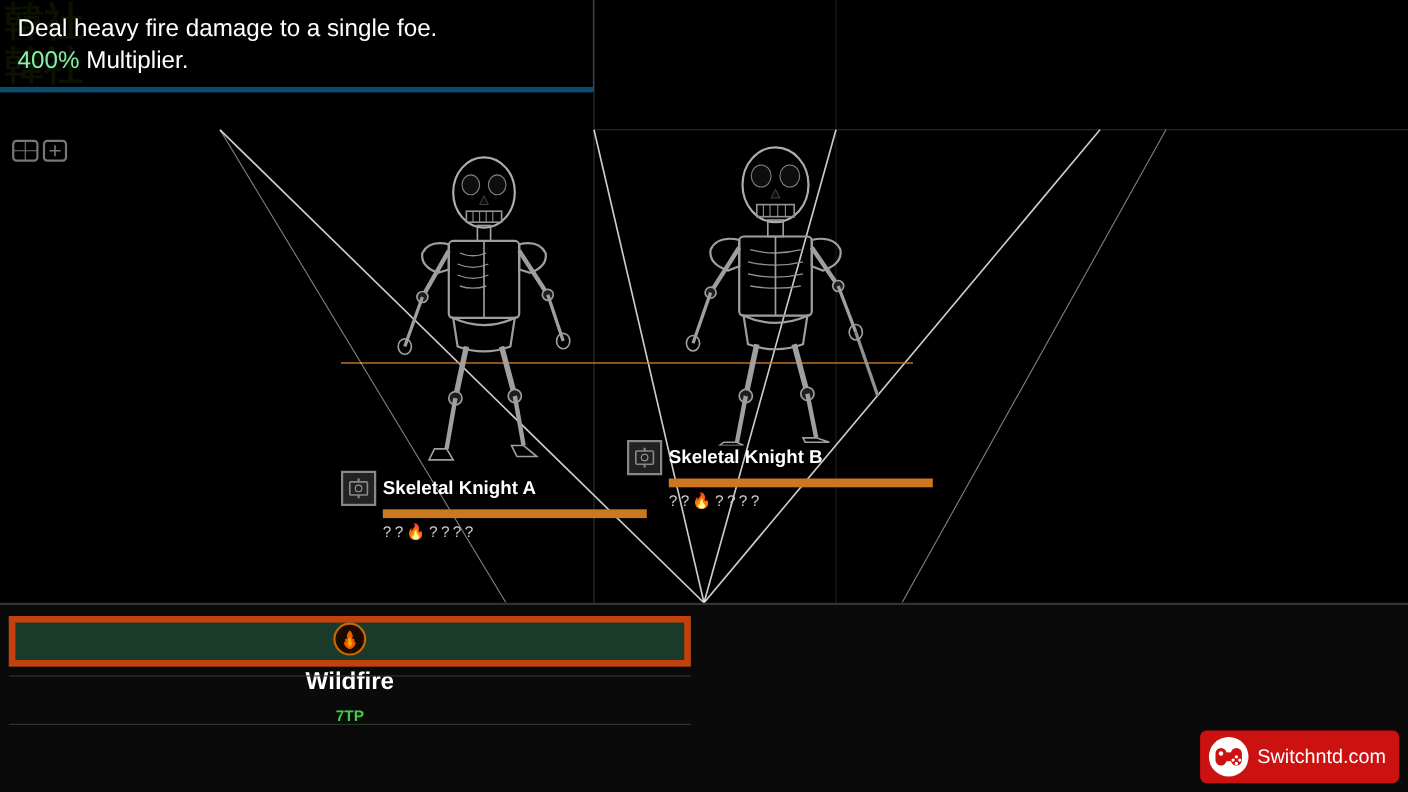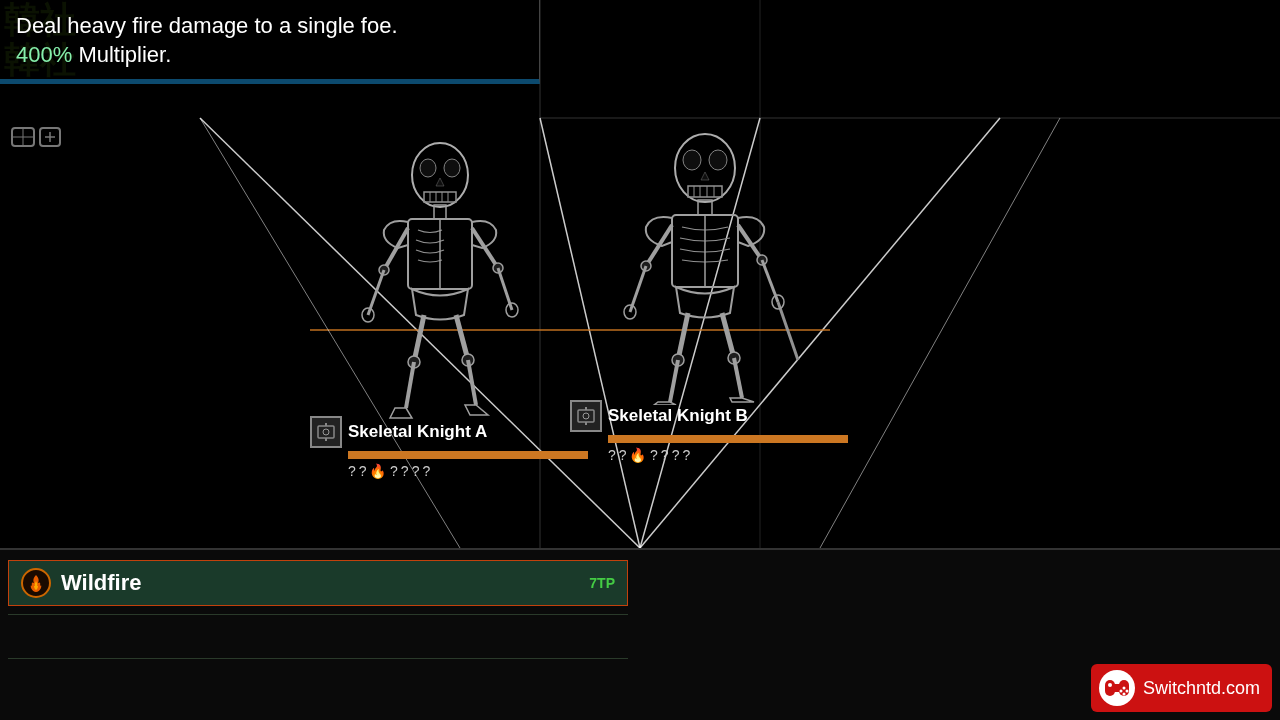--- a/index.html
+++ b/index.html
@@ -106,21 +106,21 @@
     
     .enemy-panel {
       position: absolute;
       z-index: 8;
       display: flex;
       flex-direction: column;
       align-items: flex-start;
     }
 
     #enemy-a-panel {
-      top: 416px;
+      top: 428px;
       left: 310px;
     }
 
     #enemy-b-panel {
       top: 400px;
       left: 570px;
     }
 
     .enemy-header {
       display: flex;
@@ -188,25 +188,26 @@
       z-index: 10;
     }
 
     #skill-item {
       position: absolute;
       top: 10px;
       left: 8px;
       width: 620px;
       height: 46px;
       background: #1a3a2a;
-      border: 1px solid #c2410c;
+      border: 6px solid #c2410c;
       display: flex;
       align-items: center;
       padding: 0 12px;
       gap: 10px;
+      flex-direction: column;
     }
 
     .skill-fire-icon {
       width: 30px;
       height: 30px;
       border: 2px solid #cc6600;
       border-radius: 50%;
       background: #1a0a00;
       display: flex;
       align-items: center;

